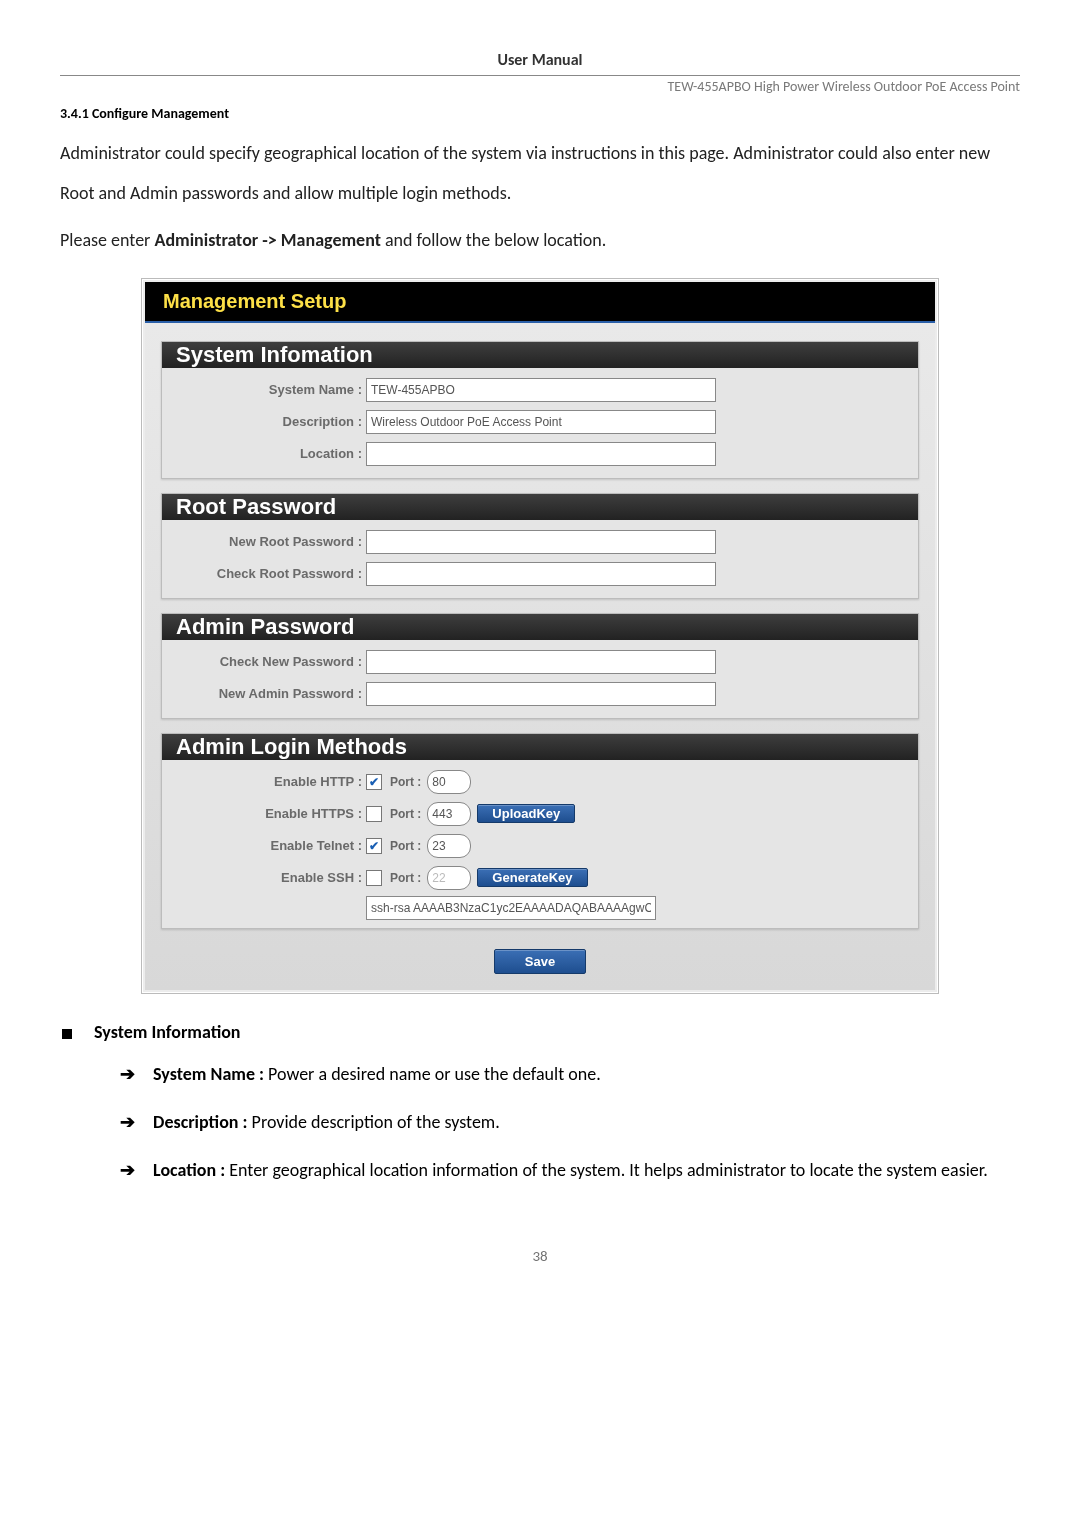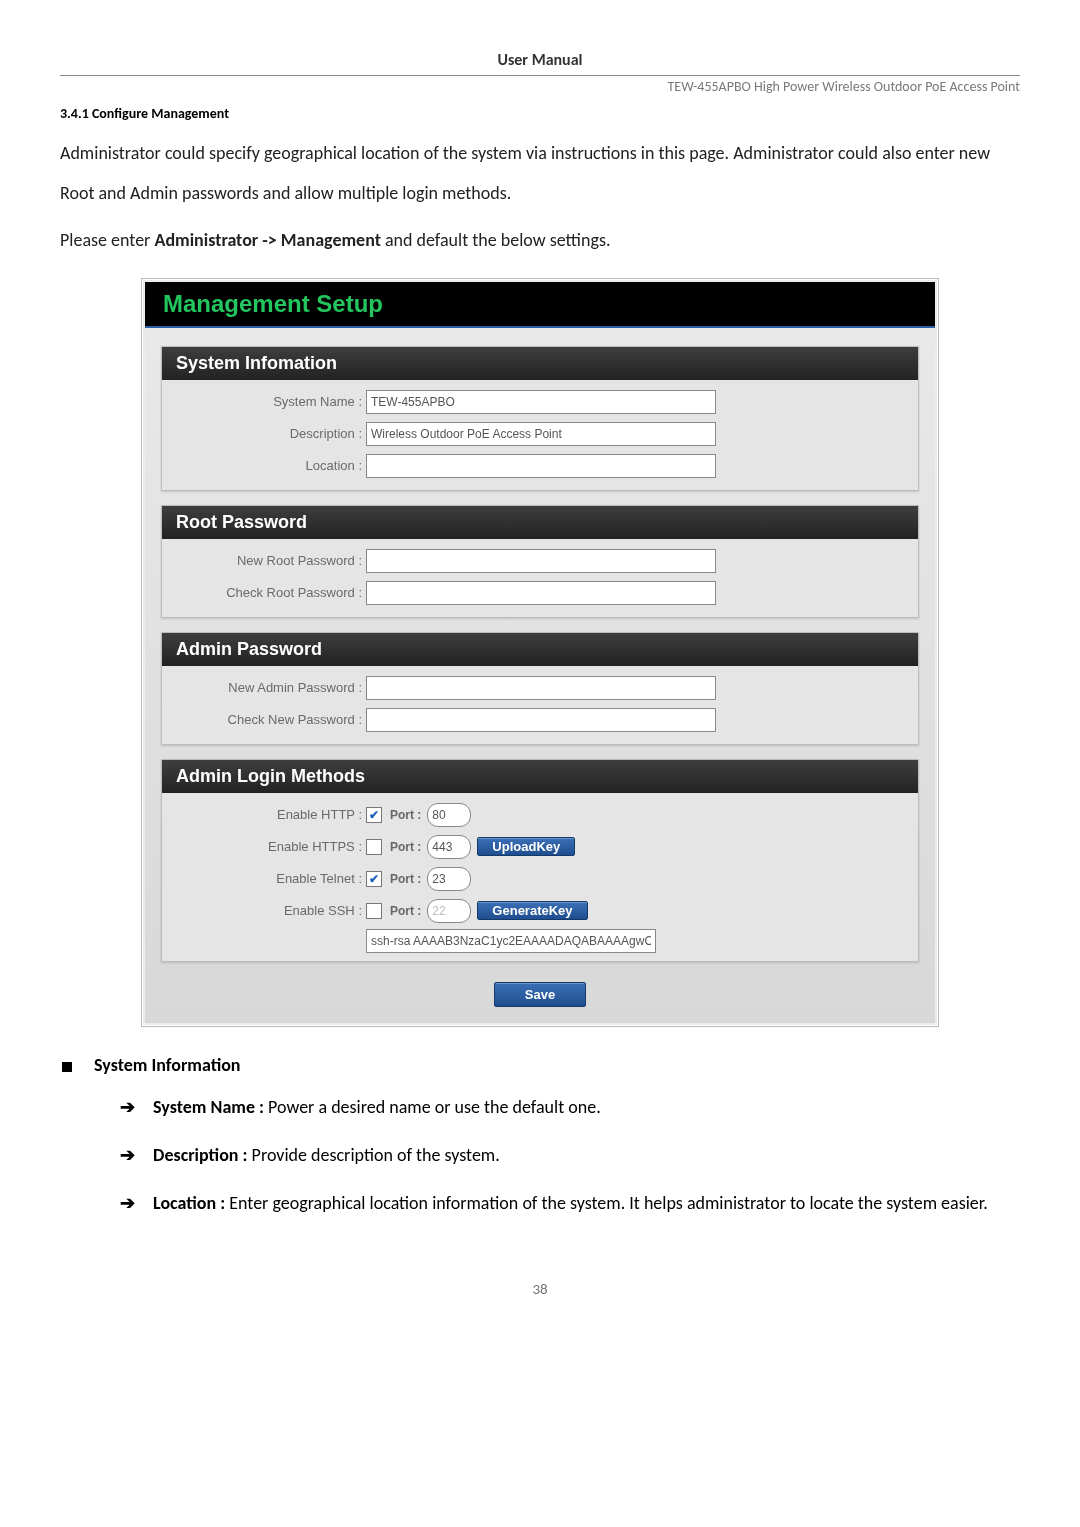--- a/index.html
+++ b/index.html
@@ -56,60 +56,60 @@
   .panel-wrap {
     margin: 18px auto 28px auto;
     width: 790px;
     background: #ececec;
     border: 1px solid #fff;
     box-shadow: 0 0 0 1px #bbb;
     padding: 2px;
   }
   .panel-title {
     background: #000;
-    color: #22c55e;
+    color: #fde047;
     font-family: Arial, sans-serif;
-    font-size: 24px;
+    font-size: 20px;
     font-weight: bold;
     padding: 8px 18px;
     border-bottom: 2px solid #2a5fa8;
   }
   .panel-body {
     background: linear-gradient(#e9e9e9, #d8d8d8);
     padding: 18px 16px 16px 16px;
   }
   .section {
     margin-bottom: 14px;
     border: 1px solid #bcbcbc;
     background: #e5e5e5;
     box-shadow: 0 1px 2px rgba(0,0,0,0.15);
   }
   .section-head {
     background: linear-gradient(#3e3e3e, #222);
     color: #fff;
     font-family: Arial, sans-serif;
-    font-size: 18px;
-    font-weight: bold;
-    padding: 6px 14px;
+    font-size: 22px;
+    font-weight: bold;
+    padding: 0 14px;
   }
   .section-body {
     padding: 6px 0 8px 0;
   }
   .form-row {
     display: flex;
     align-items: center;
     padding: 4px 0;
   }
   .form-label {
     width: 200px;
     text-align: right;
     color: #6a6a6a;
     font-family: Arial, sans-serif;
     font-size: 13px;
-    font-weight: normal;
+    font-weight: bold;
     padding-right: 4px;
   }
   .form-label::after {
     content: " :";
   }
   .form-cell {
     display: flex;
     align-items: center;
     gap: 6px;
     flex: 1;
@@ -218,21 +218,21 @@
   <div class="header-right">
     <span class="bold">User Manual</span>
   </div>
   <hr class="hr">
   <div class="subheader">TEW-455APBO High Power Wireless Outdoor PoE Access Point</div>
 
   <h2>3.4.1 Configure Management</h2>
 
   <p class="body-text">Administrator could specify geographical location of the system via instructions in this page. Administrator could also enter new Root and Admin passwords and allow multiple login methods.</p>
   <p class="body-text">
-    <span>Please enter </span><span class="bold">Administrator -&gt; Management</span><span> and default the below settings.</span>
+    <span>Please enter </span><span class="bold">Administrator -&gt; Management</span><span> and follow the below location.</span>
   </p>
 
   <div class="panel-wrap">
     <div class="panel-title">Management Setup</div>
     <div class="panel-body">
 
       <div class="section">
         <div class="section-head">System Infomation</div>
         <div class="section-body">
           <div class="form-row">
@@ -271,27 +271,27 @@
                 <input type="password" class="w-wide" style="">
               </div>
           </div>
         </div>
       </div>
 
       <div class="section">
         <div class="section-head">Admin Password</div>
         <div class="section-body">
           <div class="form-row">
-            <div class="form-label">New Admin Password</div>
+            <div class="form-label">Check New Password</div>
             <div class="form-cell">
                 <input type="password" class="w-wide" style="">
               </div>
           </div>
           <div class="form-row">
-            <div class="form-label">Check New Password</div>
+            <div class="form-label">New Admin Password</div>
             <div class="form-cell">
                 <input type="password" class="w-wide" style="">
               </div>
           </div>
         </div>
       </div>
 
       <div class="section">
         <div class="section-head">Admin Login Methods</div>
         <div class="section-body">

